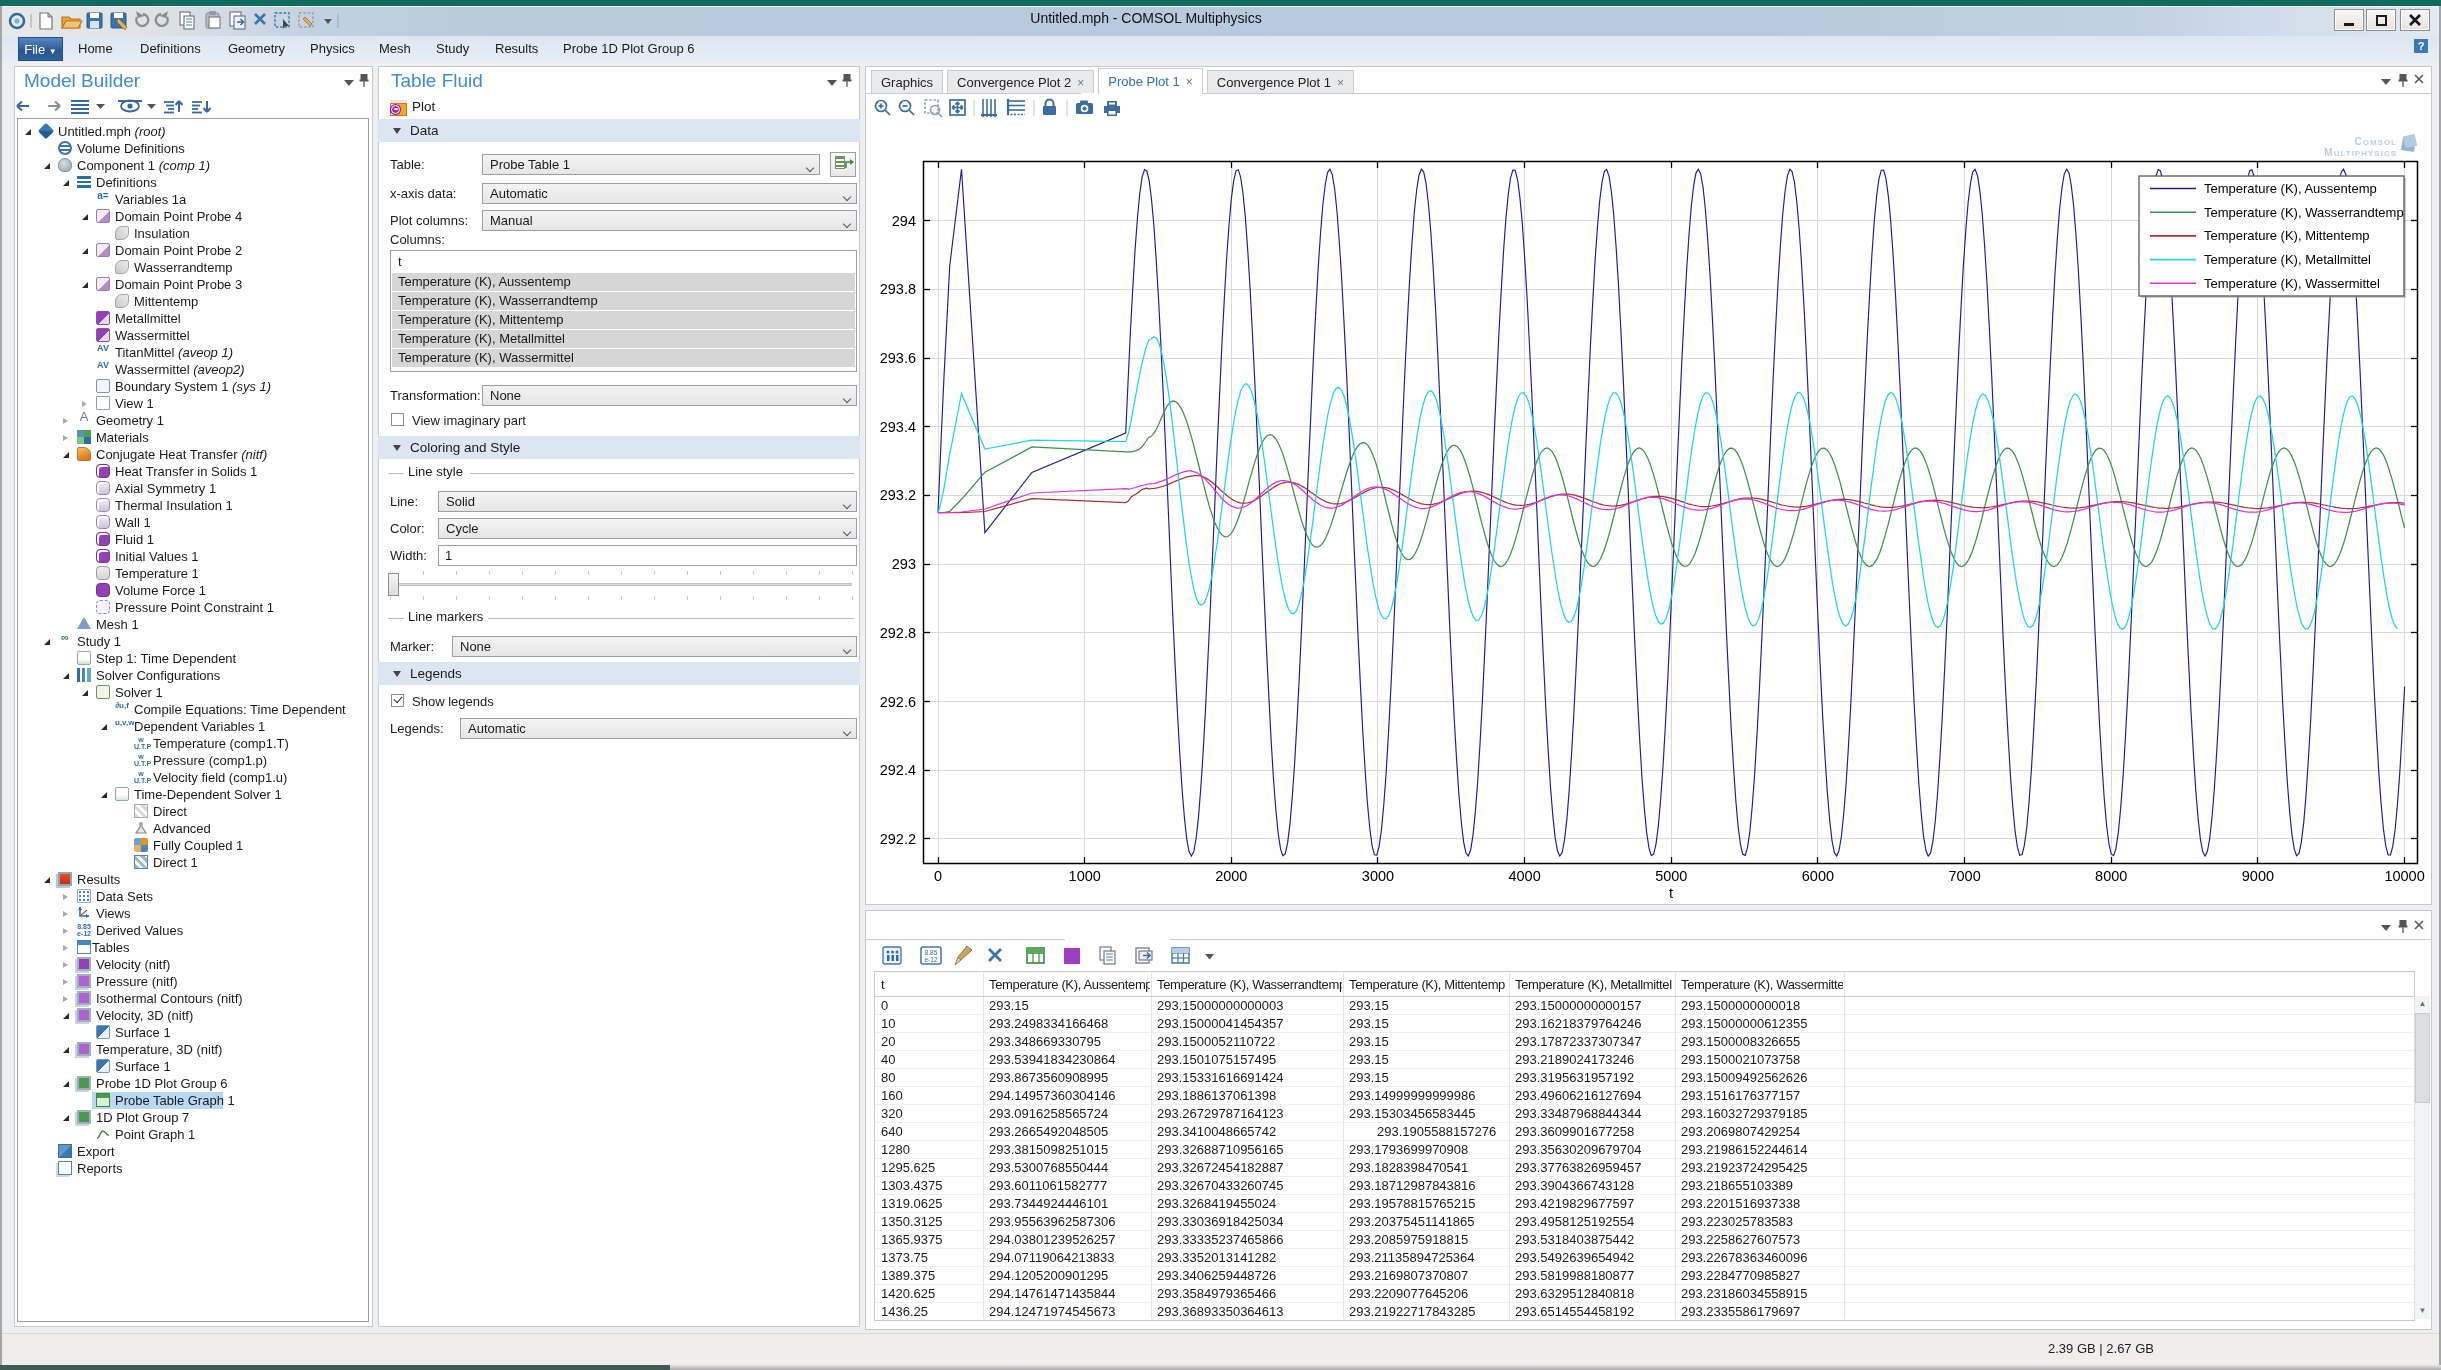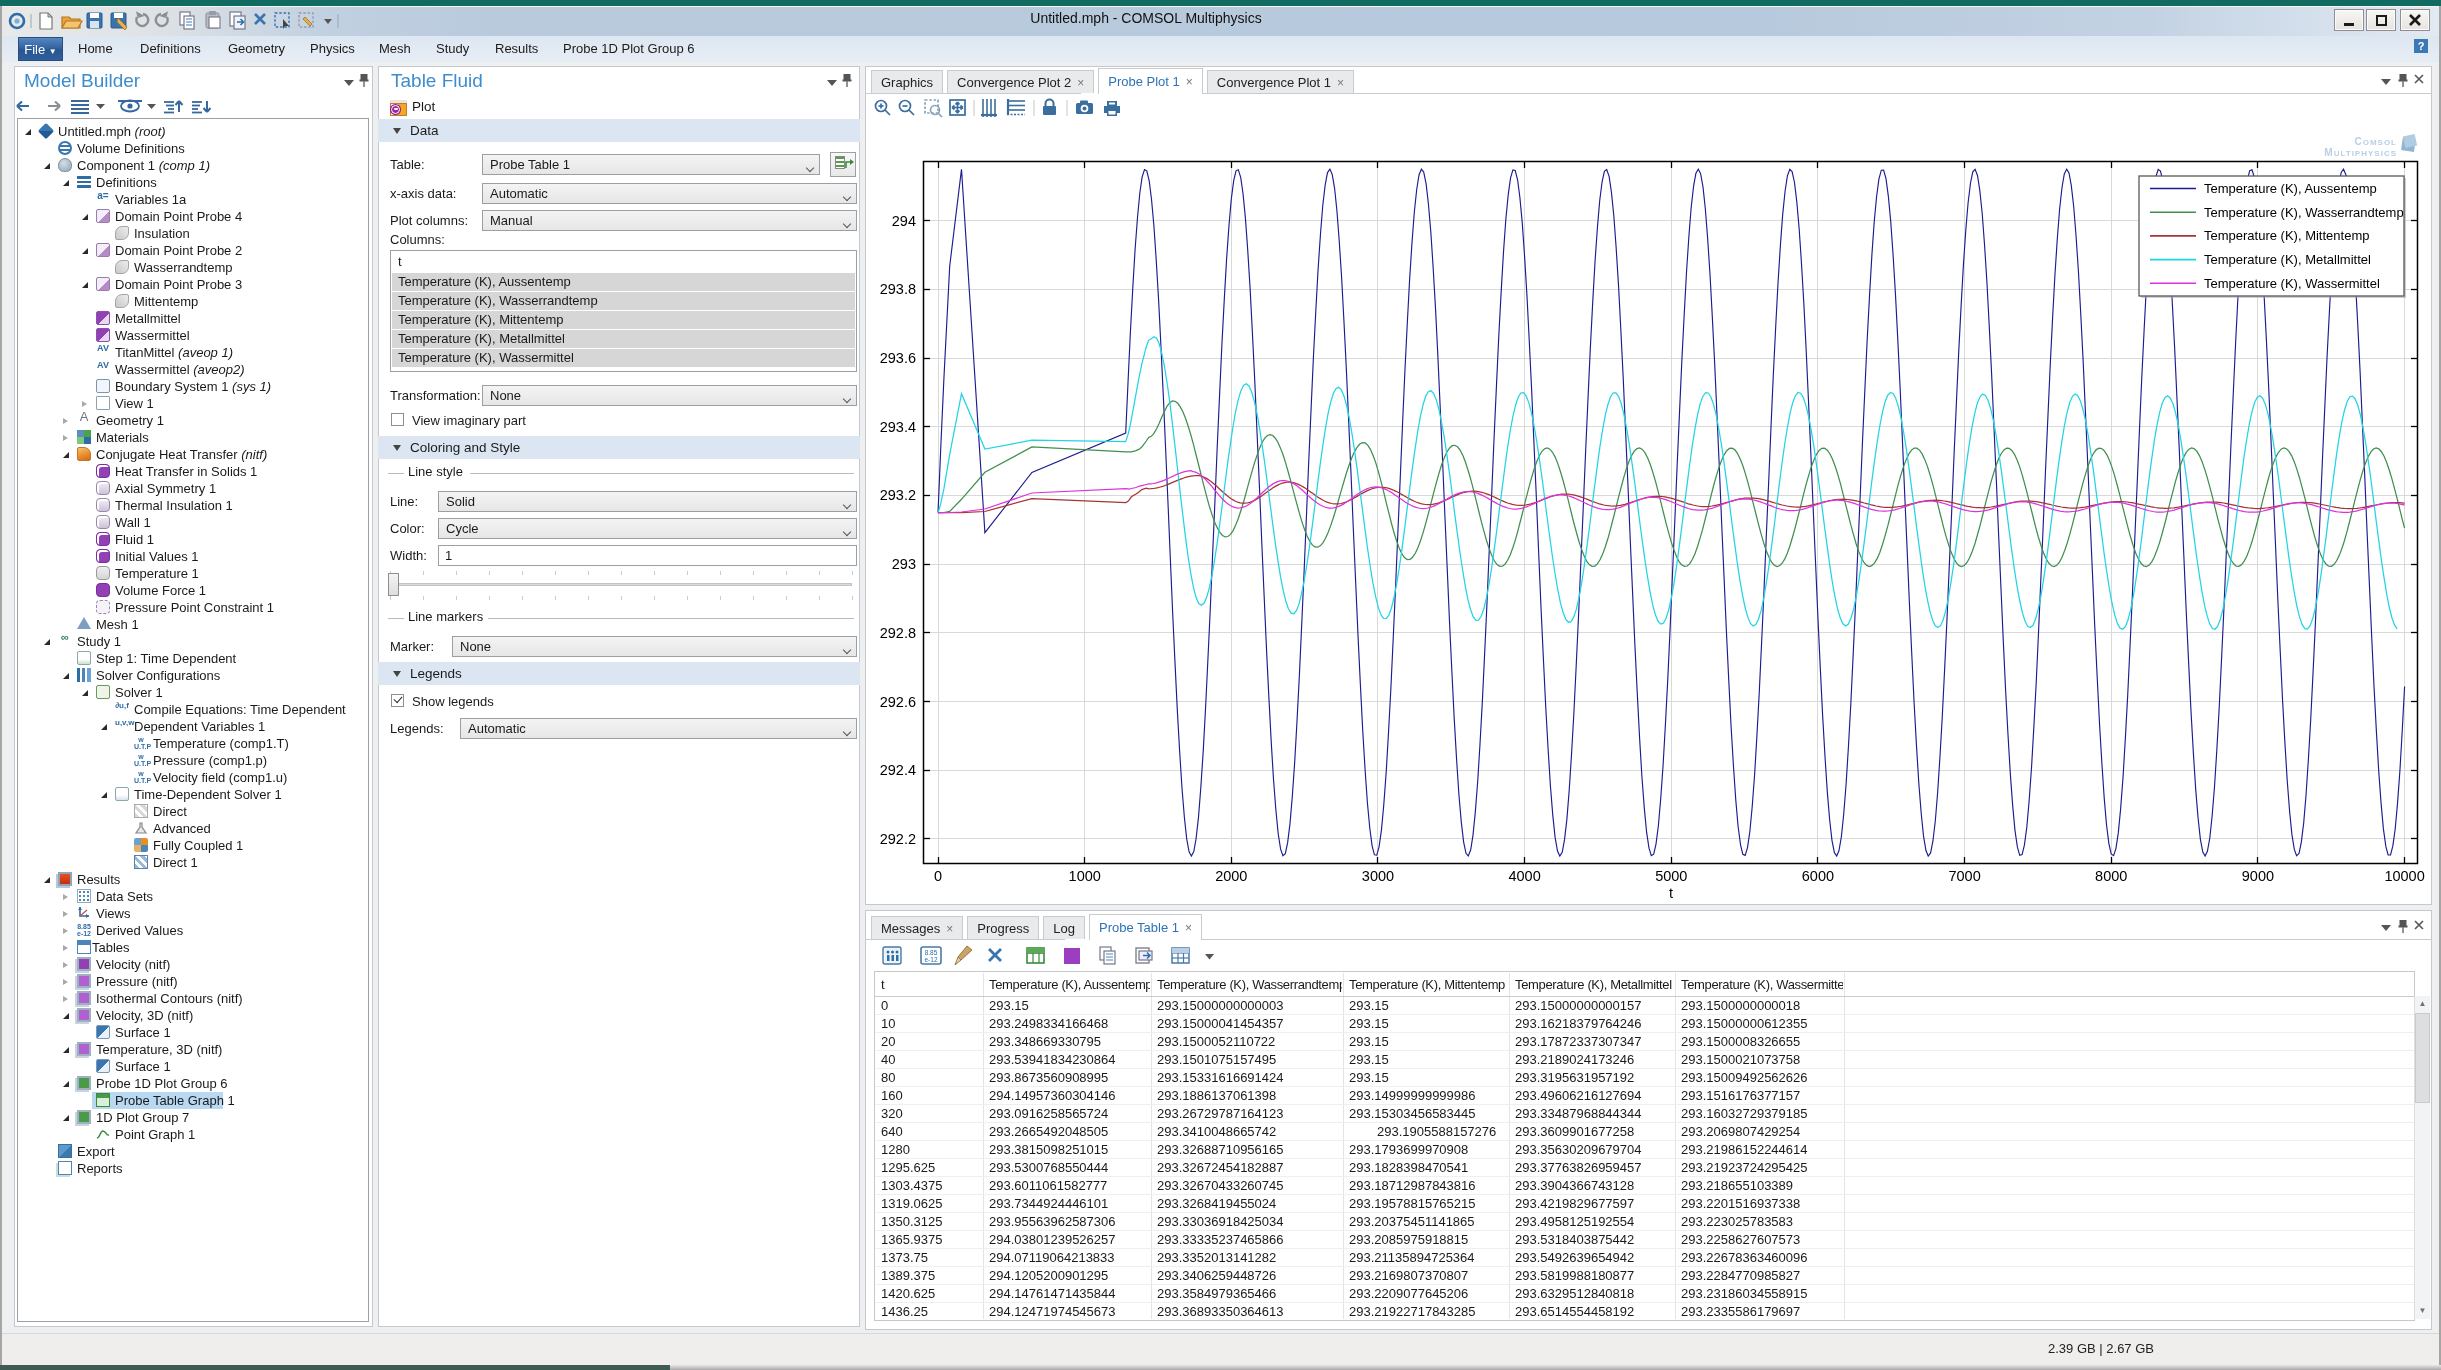--- a/index.html
+++ b/index.html
@@ -689,21 +689,20 @@
       <text x="1532" y="25" font-weight="bold">C<tspan font-size="8">OMSOL</tspan></text>
       <text x="1532" y="36" font-weight="bold">M<tspan font-size="8">ULTIPHYSICS</tspan></text>
     </g>
 <g transform="translate(1537,14)">
       <rect x="0" y="4" width="13" height="13" fill="#7ea7cc" opacity="0.85" transform="rotate(8 6 10)"></rect>
       <rect x="2" y="1" width="12" height="12" fill="#b0cbe2" transform="rotate(-12 8 7)"></rect>
     </g>
 </svg>
 <div class="panel" style="left:865px;top:910px;width:1567px;height:420px"></div>
 <div class="abs" style="left:865px;top:910px;width:1567px;height:420px;overflow:hidden">
-<div class="abs" style="left:0;top:4px;width:1567px;height:26px"><div class="tab" style="margin-left:6px">Messages<span class="x">×</span></div><div class="tab">Progress</div><div class="tab">Log</div><div class="tab active">Probe Table 1<span class="x">×</span></div></div>
 <div class="abs" style="left:0;top:29px;width:1567px;height:1px;background:#c9cccf"></div>
 <div class="abs" style="left:200px;top:29px;width:105px;height:1px;background:#fff"></div>
 <div class="abs" style="left:1516px;top:15px;width:0;height:0;border-left:5px solid transparent;border-right:5px solid transparent;border-top:6px solid #555"></div>
 <svg class="abs" style="left:1532px;top:8px" width="12" height="16" viewBox="0 0 12 16">
       <rect x="2.5" y="2" width="7" height="6" fill="#555"></rect>
       <rect x="1.5" y="7.5" width="9" height="2" fill="#555"></rect>
       <line x1="6" y1="9" x2="6" y2="15" stroke="#777" stroke-width="1.6"></line>
     </svg>
 <svg class="abs" style="left:1548px;top:9px" width="12" height="12" viewBox="0 0 12 12">
       <path d="M2 2l8 8M10 2L2 10" stroke="#555" stroke-width="1.6"></path>

